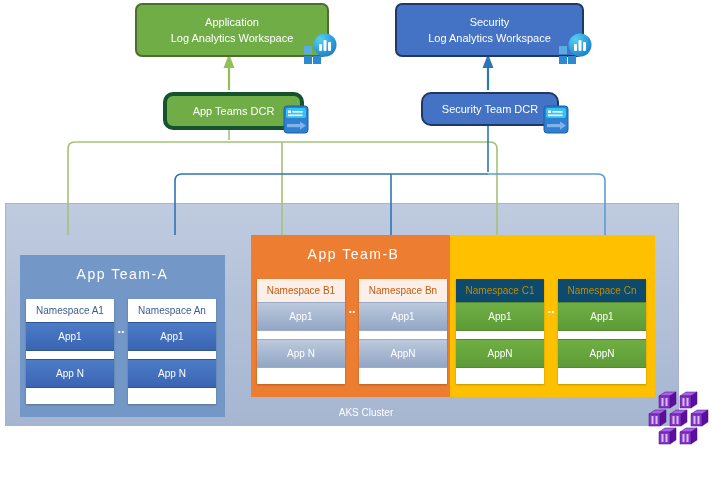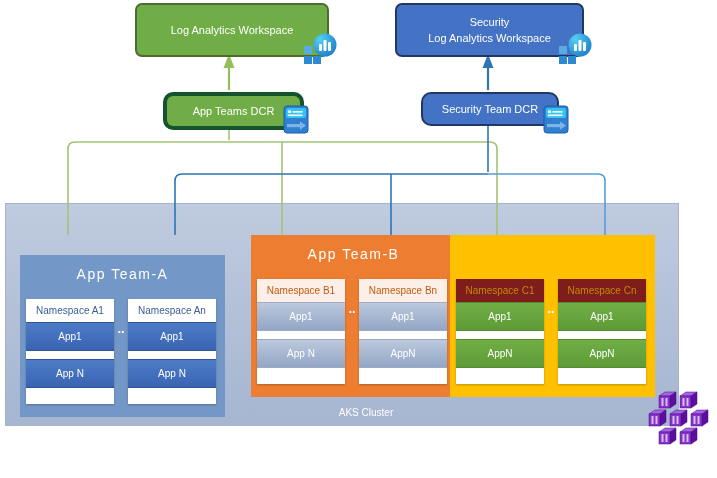--- a/index.html
+++ b/index.html
@@ -36,21 +36,21 @@
   .team-c{left:450px;background:#FFC000;}
   .team-title{position:absolute;top:11px;width:100%;text-align:center;color:#fff;
               font-size:14px;letter-spacing:1.5px;}
 
   .nscard{position:absolute;top:44px;width:88px;height:105px;background:#fff;
           box-shadow:0 1px 2px rgba(0,0,0,.25);display:flex;flex-direction:column;}
   .nscard.left{left:6px;} .nscard.right{left:108px;}
   .ns-head{height:23px;line-height:23px;text-align:center;font-size:10px;white-space:nowrap;}
   .team-a .ns-head{background:#FFFFFF;color:#3A5C94;}
   .team-b .ns-head{background:#FBEFE7;color:#C55A11;}
-  .team-c .ns-head{background:#7f1d1d;color:#C28A00;}
+  .team-c .ns-head{background:#0c4a6e;color:#C28A00;}
   .appbar{height:27px;line-height:27px;text-align:center;color:#fff;font-size:10px;}
   .team-a .appbar{background:linear-gradient(#4D7CC7,#3A64B2);border-top:1px solid #2F5597;border-bottom:1px solid #2F5597;}
   .team-b .appbar{background:linear-gradient(#BCC9DD,#92A6C5);border-top:1px solid #9CABC6;border-bottom:1px solid #9CABC6;}
   .team-c .appbar{background:linear-gradient(#6FAE45,#5E9B37);border-top:1px solid #548A31;border-bottom:1px solid #548A31;}
   .gap{height:8px;background:#fff;}
   .foot{flex:1;background:#fff;}
 
   .dots{position:absolute;top:66px;left:94px;width:14px;text-align:center;
         color:#fff;font-weight:bold;font-size:13px;z-index:4;}
 
@@ -77,20 +77,21 @@
     <path d="M68,235 L68,149 Q68,142 75,142 L490,142 Q497,142 497,149 L497,235" stroke="#A2C377" stroke-width="1.6" fill="none"></path>
     <path d="M282,142 L282,235" stroke="#A2C377" stroke-width="1.6" fill="none"></path>
 
     <path d="M488,122 L488,172" stroke="#2E75B6" stroke-width="1.6" fill="none"></path>
     <path d="M175,235 L175,181 Q175,174 182,174 L488,174" stroke="#2E75B6" stroke-width="1.6" fill="none"></path>
     <path d="M488,174 L598,174 Q605,174 605,181 L605,235" stroke="#5B9BD5" stroke-width="1.6" fill="none"></path>
     <path d="M391,174 L391,235" stroke="#2E75B6" stroke-width="1.6" fill="none"></path>
   </svg>
 
   <div class="wsbox ws-app">
+    <div>Application</div>
     <div>Log Analytics Workspace</div>
   </div>
   <div class="wsbox ws-sec">
     <div>Security</div>
     <div>Log Analytics Workspace</div>
   </div>
 
   <div class="dcrbox dcr-app">
     <span>App Teams DCR</span>
   </div>

